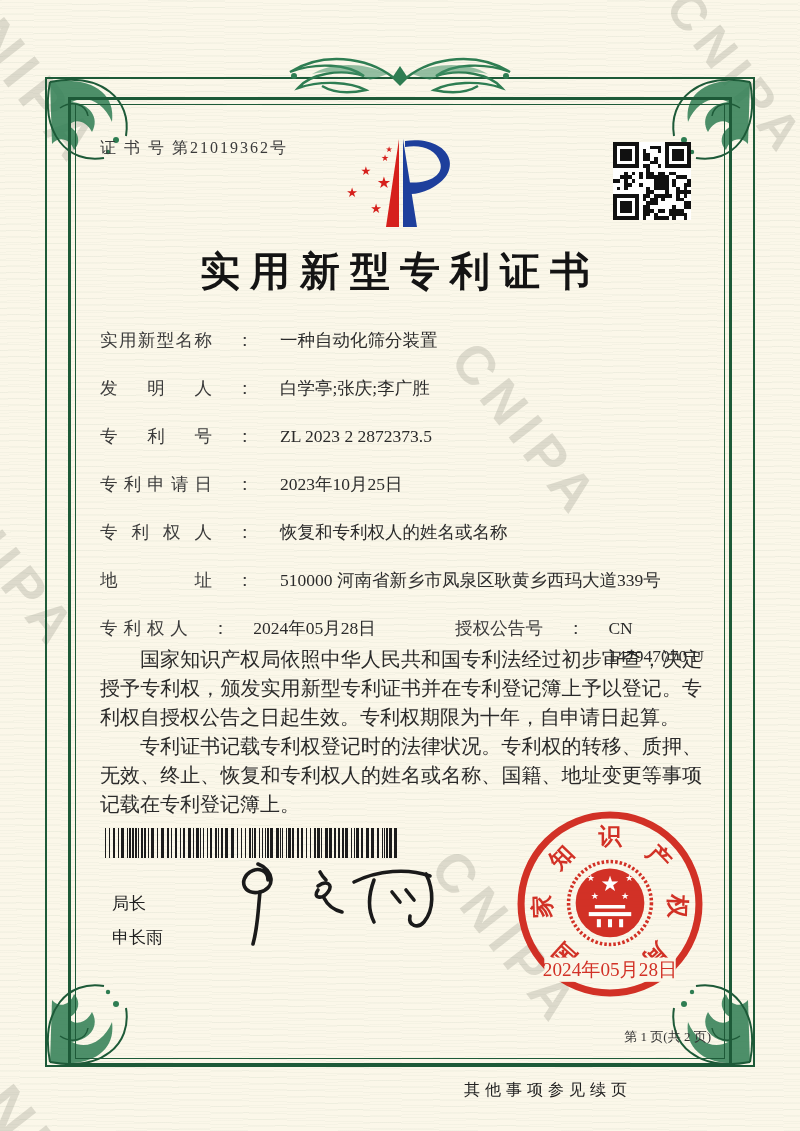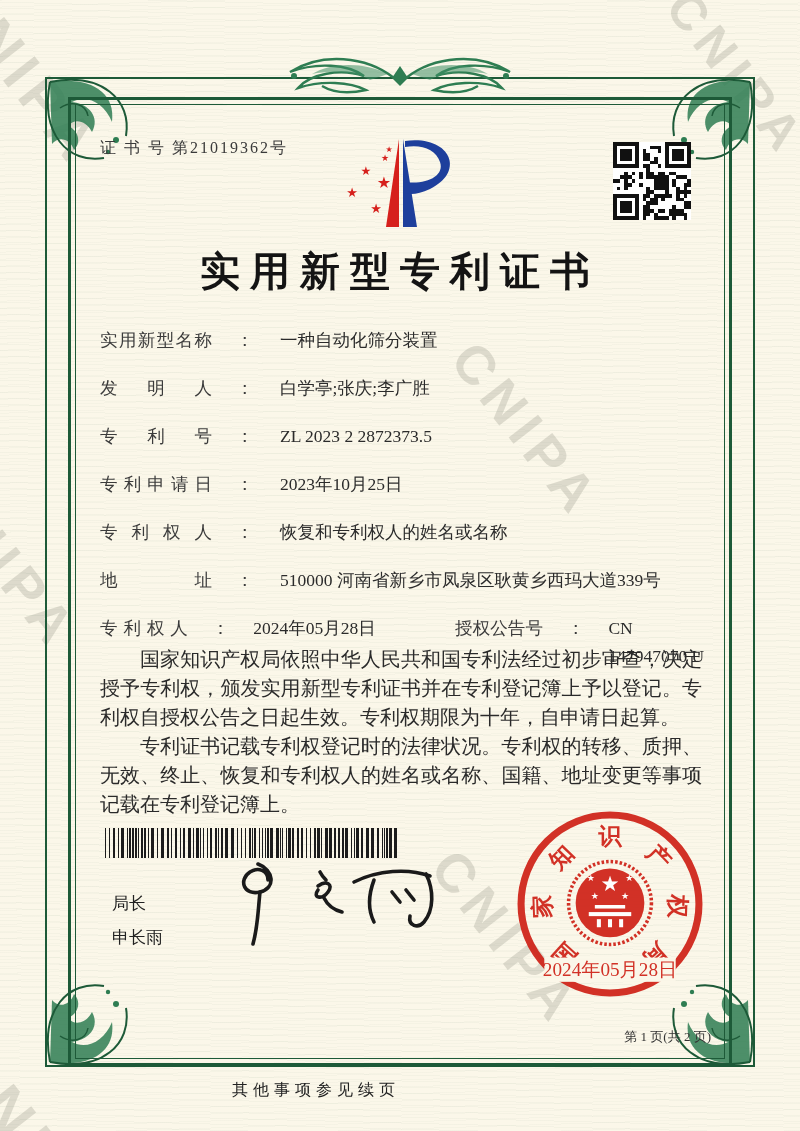--- a/index.html
+++ b/index.html
@@ -55,21 +55,21 @@
     position:absolute;left:100px;top:646px;width:602px;
     font-size:20px;line-height:29px;text-align:justify;color:#2a2a2a;font-family:Liberation Mono, monospace;
   }
   .body-text p{margin:0;text-indent:2em;}
   .barcode{position:absolute;left:105px;top:828px;}
   .director-title{position:absolute;left:112px;top:892px;font-size:17px;font-family:"Liberation Sans",sans-serif;color:#222;}
   .director-name{position:absolute;left:112px;top:926px;font-size:17px;font-family:Liberation Sans, sans-serif;color:#222;}
   .signature{position:absolute;left:222px;top:852px;}
   .seal{position:absolute;left:516px;top:810px;opacity:0.93;}
   .page-num{position:absolute;left:0;top:1028px;width:711px;text-align:right;font-size:13px;color:#333;}
-  .continuation{position:absolute;left:0;top:1080px;width:632px;text-align:center;font-size:16px;letter-spacing:5px;color:#222;}
+  .continuation{position:absolute;left:0;top:1080px;width:632px;text-align:right;font-size:16px;letter-spacing:5px;color:#222;}
 </style>
 </head>
 <body>
 
 <div class="page">
 
   <div class="wm" style="left:-18px;top:-34px;font-size:58px;">CNIPA</div>
   <div class="wm" style="left:700px;top:-20px;font-size:50px;">CNIPA</div>
   <div class="wm" style="left:488px;top:330px;font-size:54px;">CNIPA</div>
   <div class="wm" style="left:-34px;top:462px;font-size:54px;">CNIPA</div>

